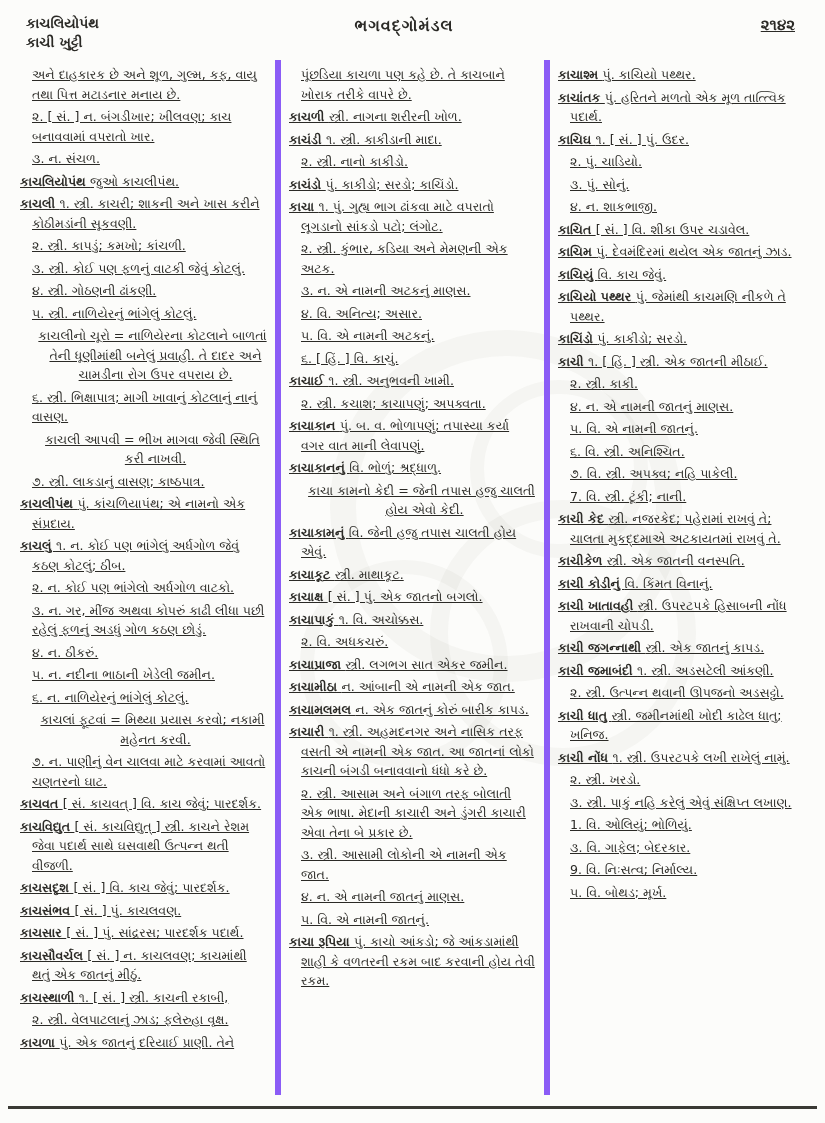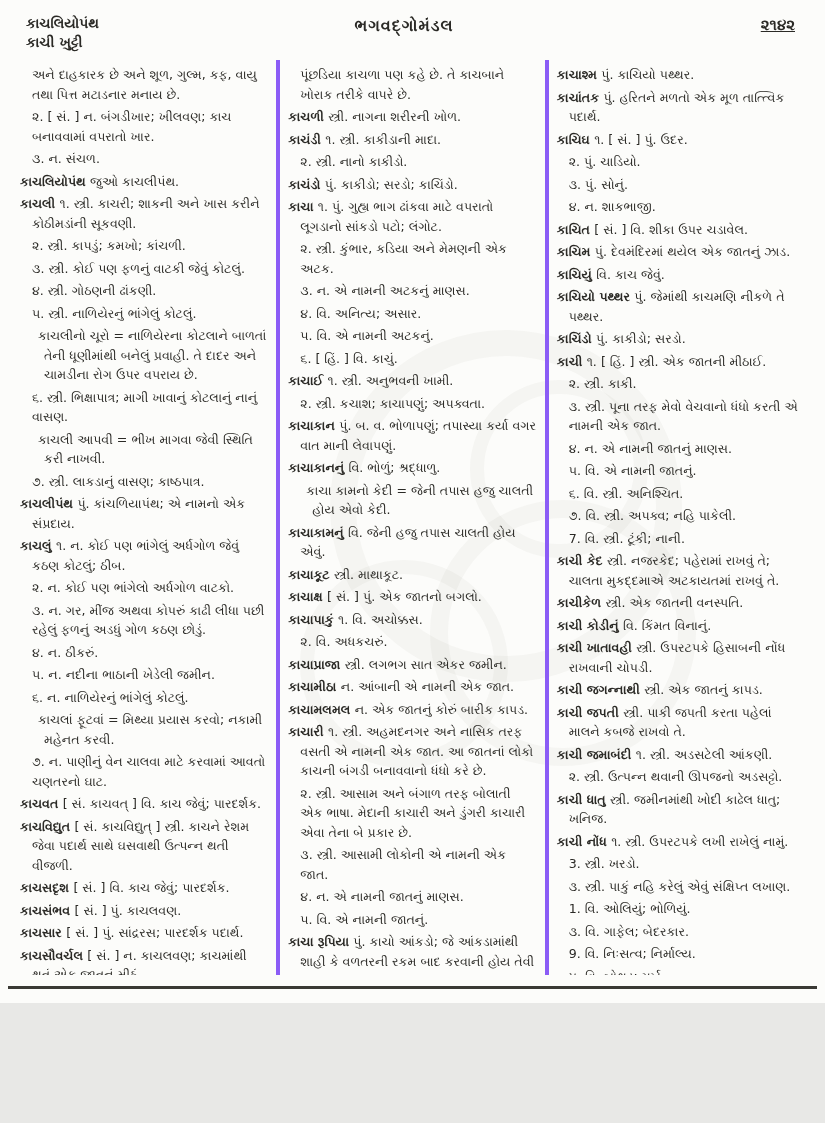--- a/index.html
+++ b/index.html
@@ -2,21 +2,21 @@
 <html style="--paper: #fcfcfa; --ink: #2b2a26;"><head>
 <meta charset="utf-8">
 <style>
   :root{
     --paper:#fcfcfa;
     --ink:#2b2a26;
   }
   html,body{margin:0;padding:0;background:#e8e8e6;}
   #page{
     position:relative;
-    width:825px;height:1003px;
+    width:825px;height:1123px;
     margin:0 auto;
     background:var(--paper);
     color:var(--ink);
     font-family:"DejaVu Sans","Liberation Sans",sans-serif;
     overflow:hidden;
     box-sizing:border-box;
   }
   
   .wm{position:absolute;border-radius:50%;border:14px solid rgba(90,85,70,0.045);pointer-events:none;}
   .wm.w1{width:300px;height:300px;left:330px;top:330px;border-width:26px;}
@@ -44,26 +44,27 @@
     position:absolute;left:12px;right:12px;top:60px;bottom:28px;
     display:flex;flex-direction:row;
     overflow:hidden;
   }
   .column{
     flex:1 1 0;
     padding:2px 8px 0 8px;
     overflow:hidden;
     font-size:12.6px;
     line-height:19.5px;
+    text-decoration:underline;
   }
-  .column + .column{border-left:4px solid #8b5cf6;}
+  .column + .column{border-left:6px solid #8b5cf6;}
   .block{margin:3px 0;}
   .block.entry{padding-left:12px;text-indent:-12px;}
   .block.sense{padding-left:12px;}
-  .block.idiom{padding-left:24px;text-indent:-6px;}
+  .block.idiom{padding-left:24px;text-indent:-6px;text-align:center;}
   .block.cont{padding-left:12px;}
   .headword{font-weight:bold;}
 
   
   #bottom-rule{
     position:absolute;left:8px;right:8px;bottom:14px;
     height:3px;background:#3a3934;
   }
 </style>
 </head>
@@ -158,37 +159,35 @@
         <p class="block sense">૨. પું. ચાડિયો.</p>
         <p class="block sense">૩. પું. સોનું.</p>
         <p class="block sense">૪. ન. શાકભાજી.</p>
         <p class="block entry"><span class="headword">કાચિત </span>[ સં. ] વિ. શીકા ઉપર ચડાવેલ.</p>
         <p class="block entry"><span class="headword">કાચિમ </span>પું. દેવમંદિરમાં થયેલ એક જાતનું ઝાડ.</p>
         <p class="block entry"><span class="headword">કાચિયું </span>વિ. કાચ જેવું.</p>
         <p class="block entry"><span class="headword">કાચિયો પથ્થર </span>પું. જેમાંથી કાચમણિ નીકળે તે પથ્થર.</p>
         <p class="block entry"><span class="headword">કાચિંડો </span>પું. કાકીડો; સરડો.</p>
         <p class="block entry"><span class="headword">કાચી </span>૧. [ હિં. ] સ્ત્રી. એક જાતની મીઠાઈ.</p>
         <p class="block sense">૨. સ્ત્રી. કાકી.</p>
-        <p class="block sense">૩. સ્ત્રી. પૂના તરફ મેવો વેચવાનો ધંધો કરતી એ નામની એક જાત.</p>
         <p class="block sense">૪. ન. એ નામની જાતનું માણસ.</p>
         <p class="block sense">૫. વિ. એ નામની જાતનું.</p>
         <p class="block sense">૬. વિ. સ્ત્રી. અનિશ્ચિત.</p>
         <p class="block sense">૭. વિ. સ્ત્રી. અપક્વ; નહિ પાકેલી.</p>
         <p class="block sense">7. વિ. સ્ત્રી. ટૂંકી; નાની.</p>
         <p class="block entry"><span class="headword">કાચી કેદ </span>સ્ત્રી. નજરકેદ; પહેરામાં રાખવું તે; ચાલતા મુકદ્દમાએ અટકાયતમાં રાખવું તે.</p>
         <p class="block entry"><span class="headword">કાચીકેળ </span>સ્ત્રી. એક જાતની વનસ્પતિ.</p>
         <p class="block entry"><span class="headword">કાચી કોડીનું </span>વિ. કિંમત વિનાનું.</p>
         <p class="block entry"><span class="headword">કાચી ખાતાવહી </span>સ્ત્રી. ઉપરટપકે હિસાબની નોંધ રાખવાની ચોપડી.</p>
         <p class="block entry"><span class="headword">કાચી જગન્નાથી </span>સ્ત્રી. એક જાતનું કાપડ.</p>
-        <p class="block entry"><span class="headword">કાચી જપતી </span>સ્ત્રી. પાકી જપતી કરતા પહેલાં માલને કબજે રાખવો તે.</p>
         <p class="block entry"><span class="headword">કાચી જમાબંદી </span>૧. સ્ત્રી. અડસટેલી આંકણી.</p>
         <p class="block sense">૨. સ્ત્રી. ઉત્પન્ન થવાની ઊપજનો અડસટ્ટો.</p>
         <p class="block entry"><span class="headword">કાચી ધાતુ </span>સ્ત્રી. જમીનમાંથી ખોદી કાઢેલ ધાતુ; ખનિજ.</p>
         <p class="block entry"><span class="headword">કાચી નોંધ </span>૧. સ્ત્રી. ઉપરટપકે લખી રાખેલું નામું.</p>
-        <p class="block sense">3. સ્ત્રી. ખરડો.</p>
+        <p class="block sense">૨. સ્ત્રી. ખરડો.</p>
         <p class="block sense">૩. સ્ત્રી. પાકું નહિ કરેલું એવું સંક્ષિપ્ત લખાણ.</p>
         <p class="block sense">1. વિ. ઓલિયું; ભોળિયું.</p>
         <p class="block sense">૩. વિ. ગાફેલ; બેદરકાર.</p>
         <p class="block sense">9. વિ. નિઃસત્વ; નિર્માલ્ય.</p>
         <p class="block sense">૫. વિ. બોથડ; મૂર્ખ.</p>
       </div>
     </div>
 
   <div id="bottom-rule"></div>
 </div>

